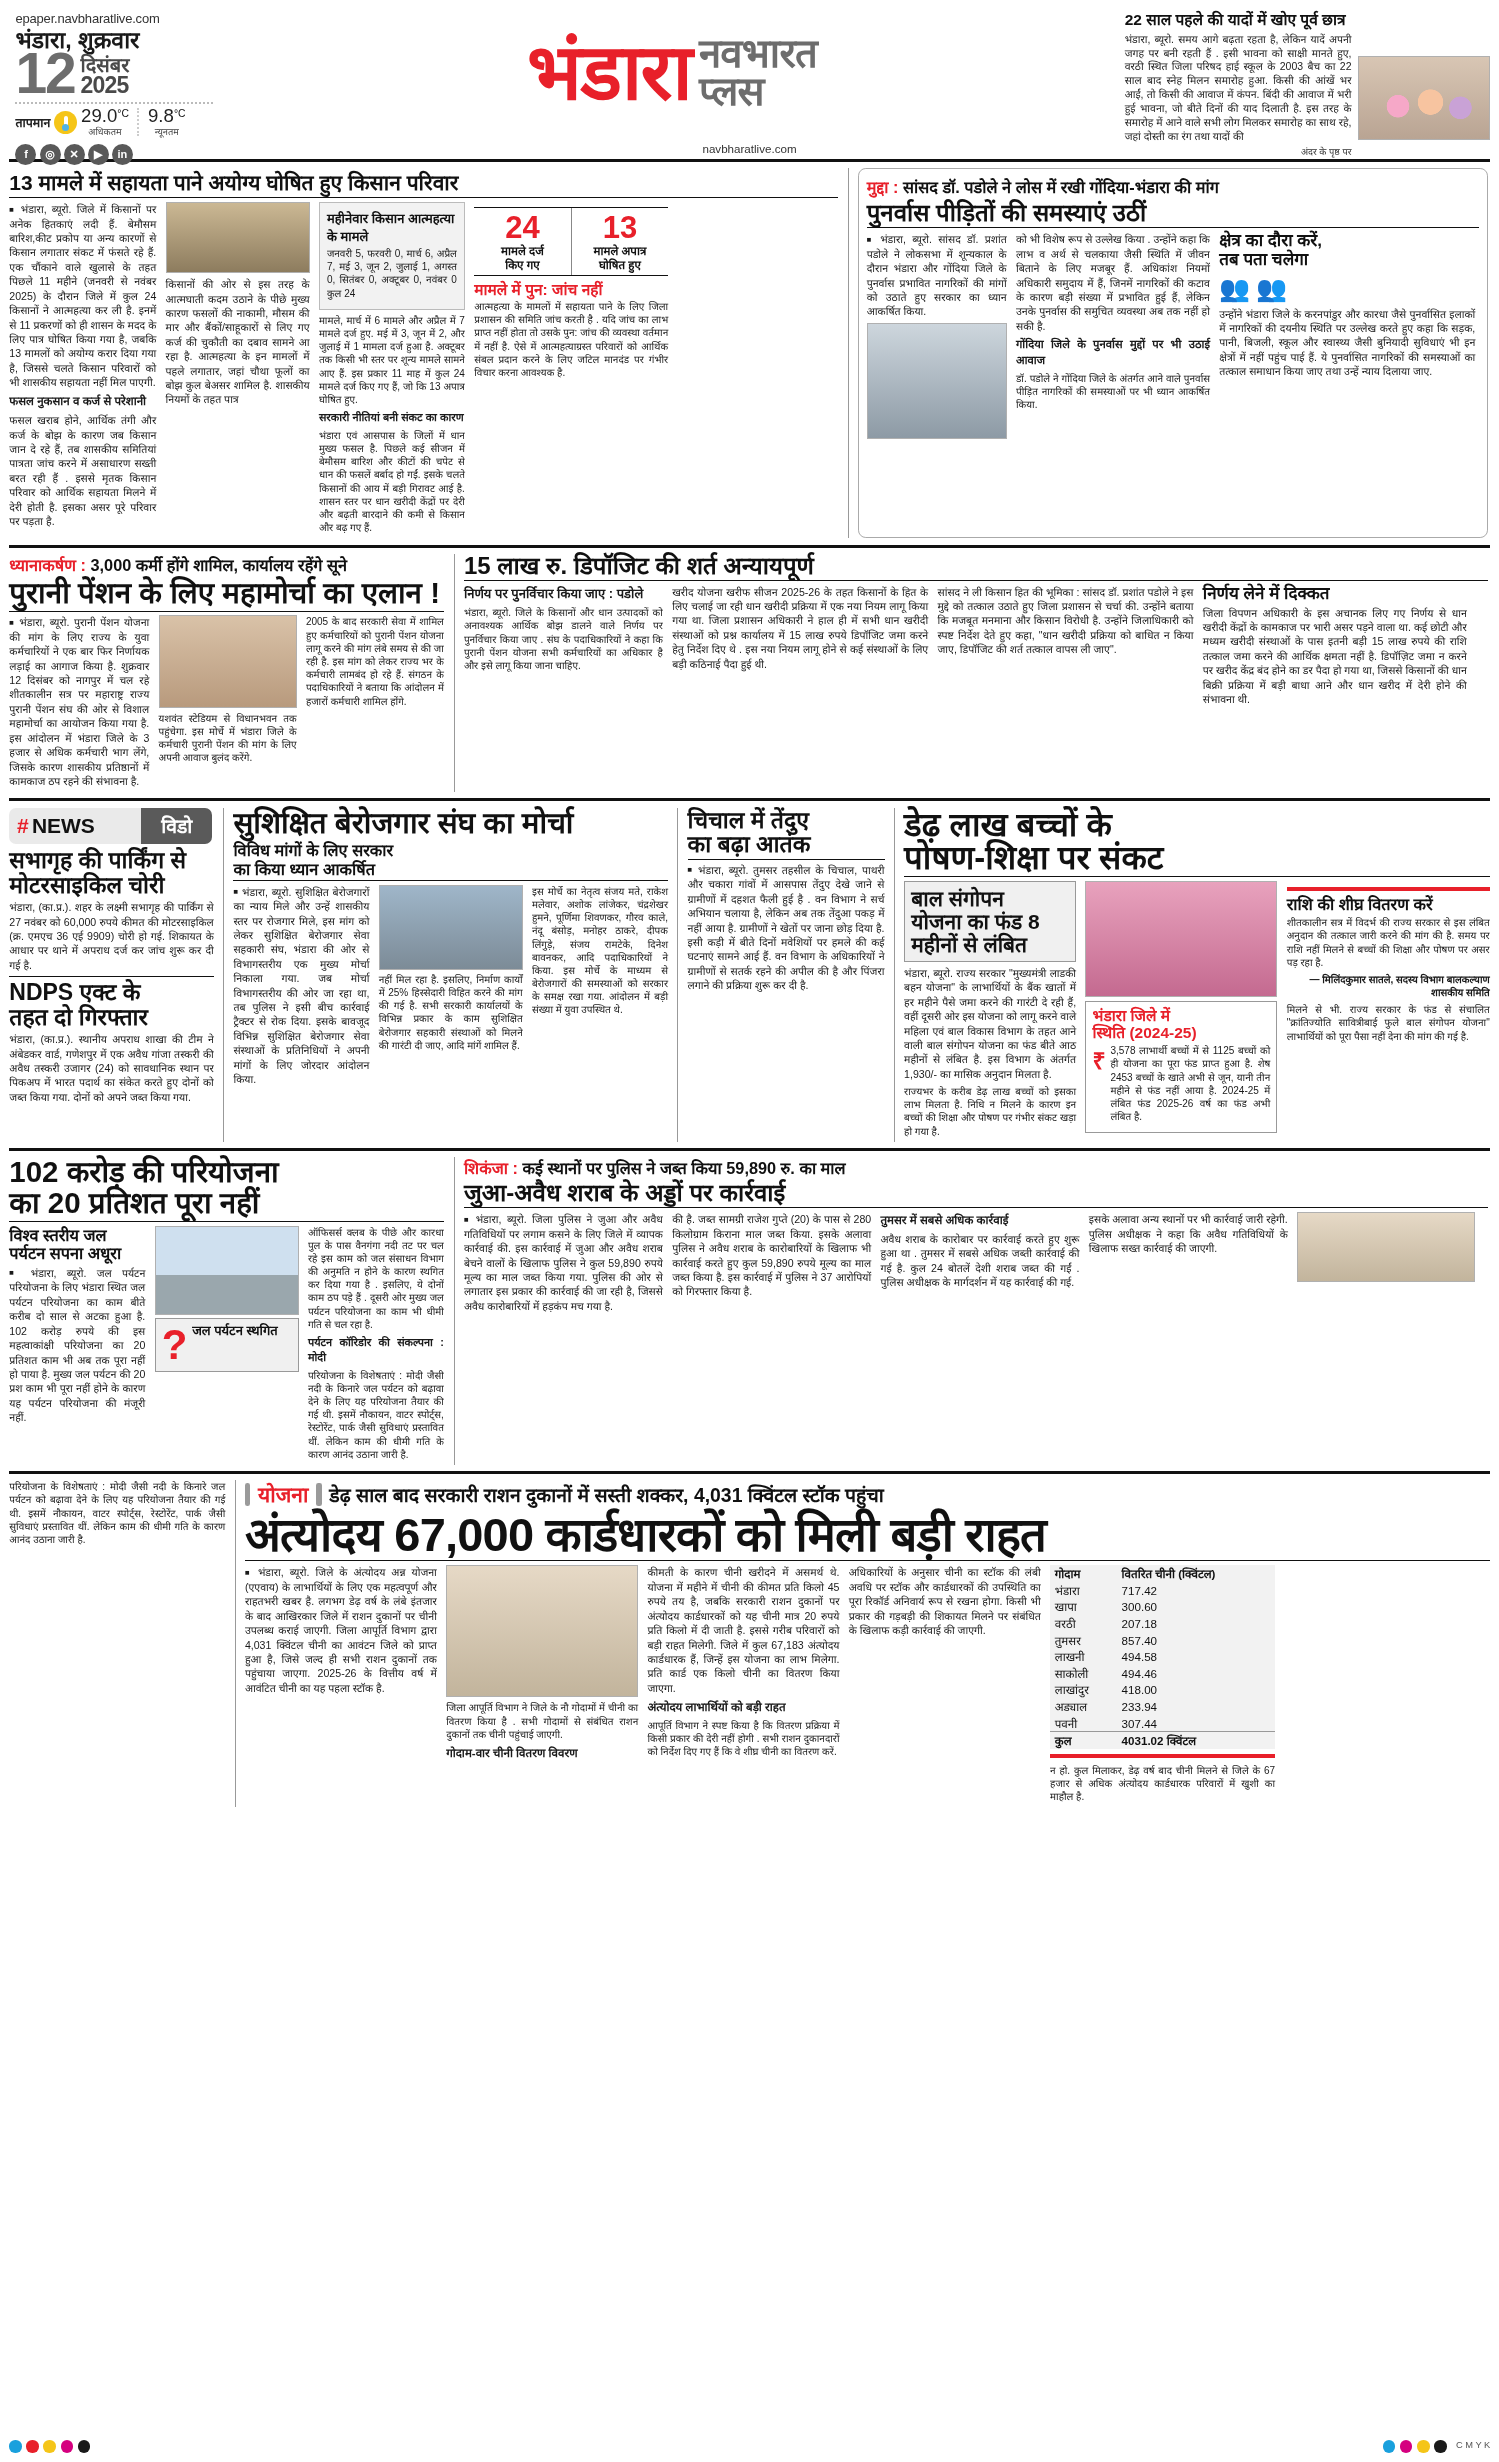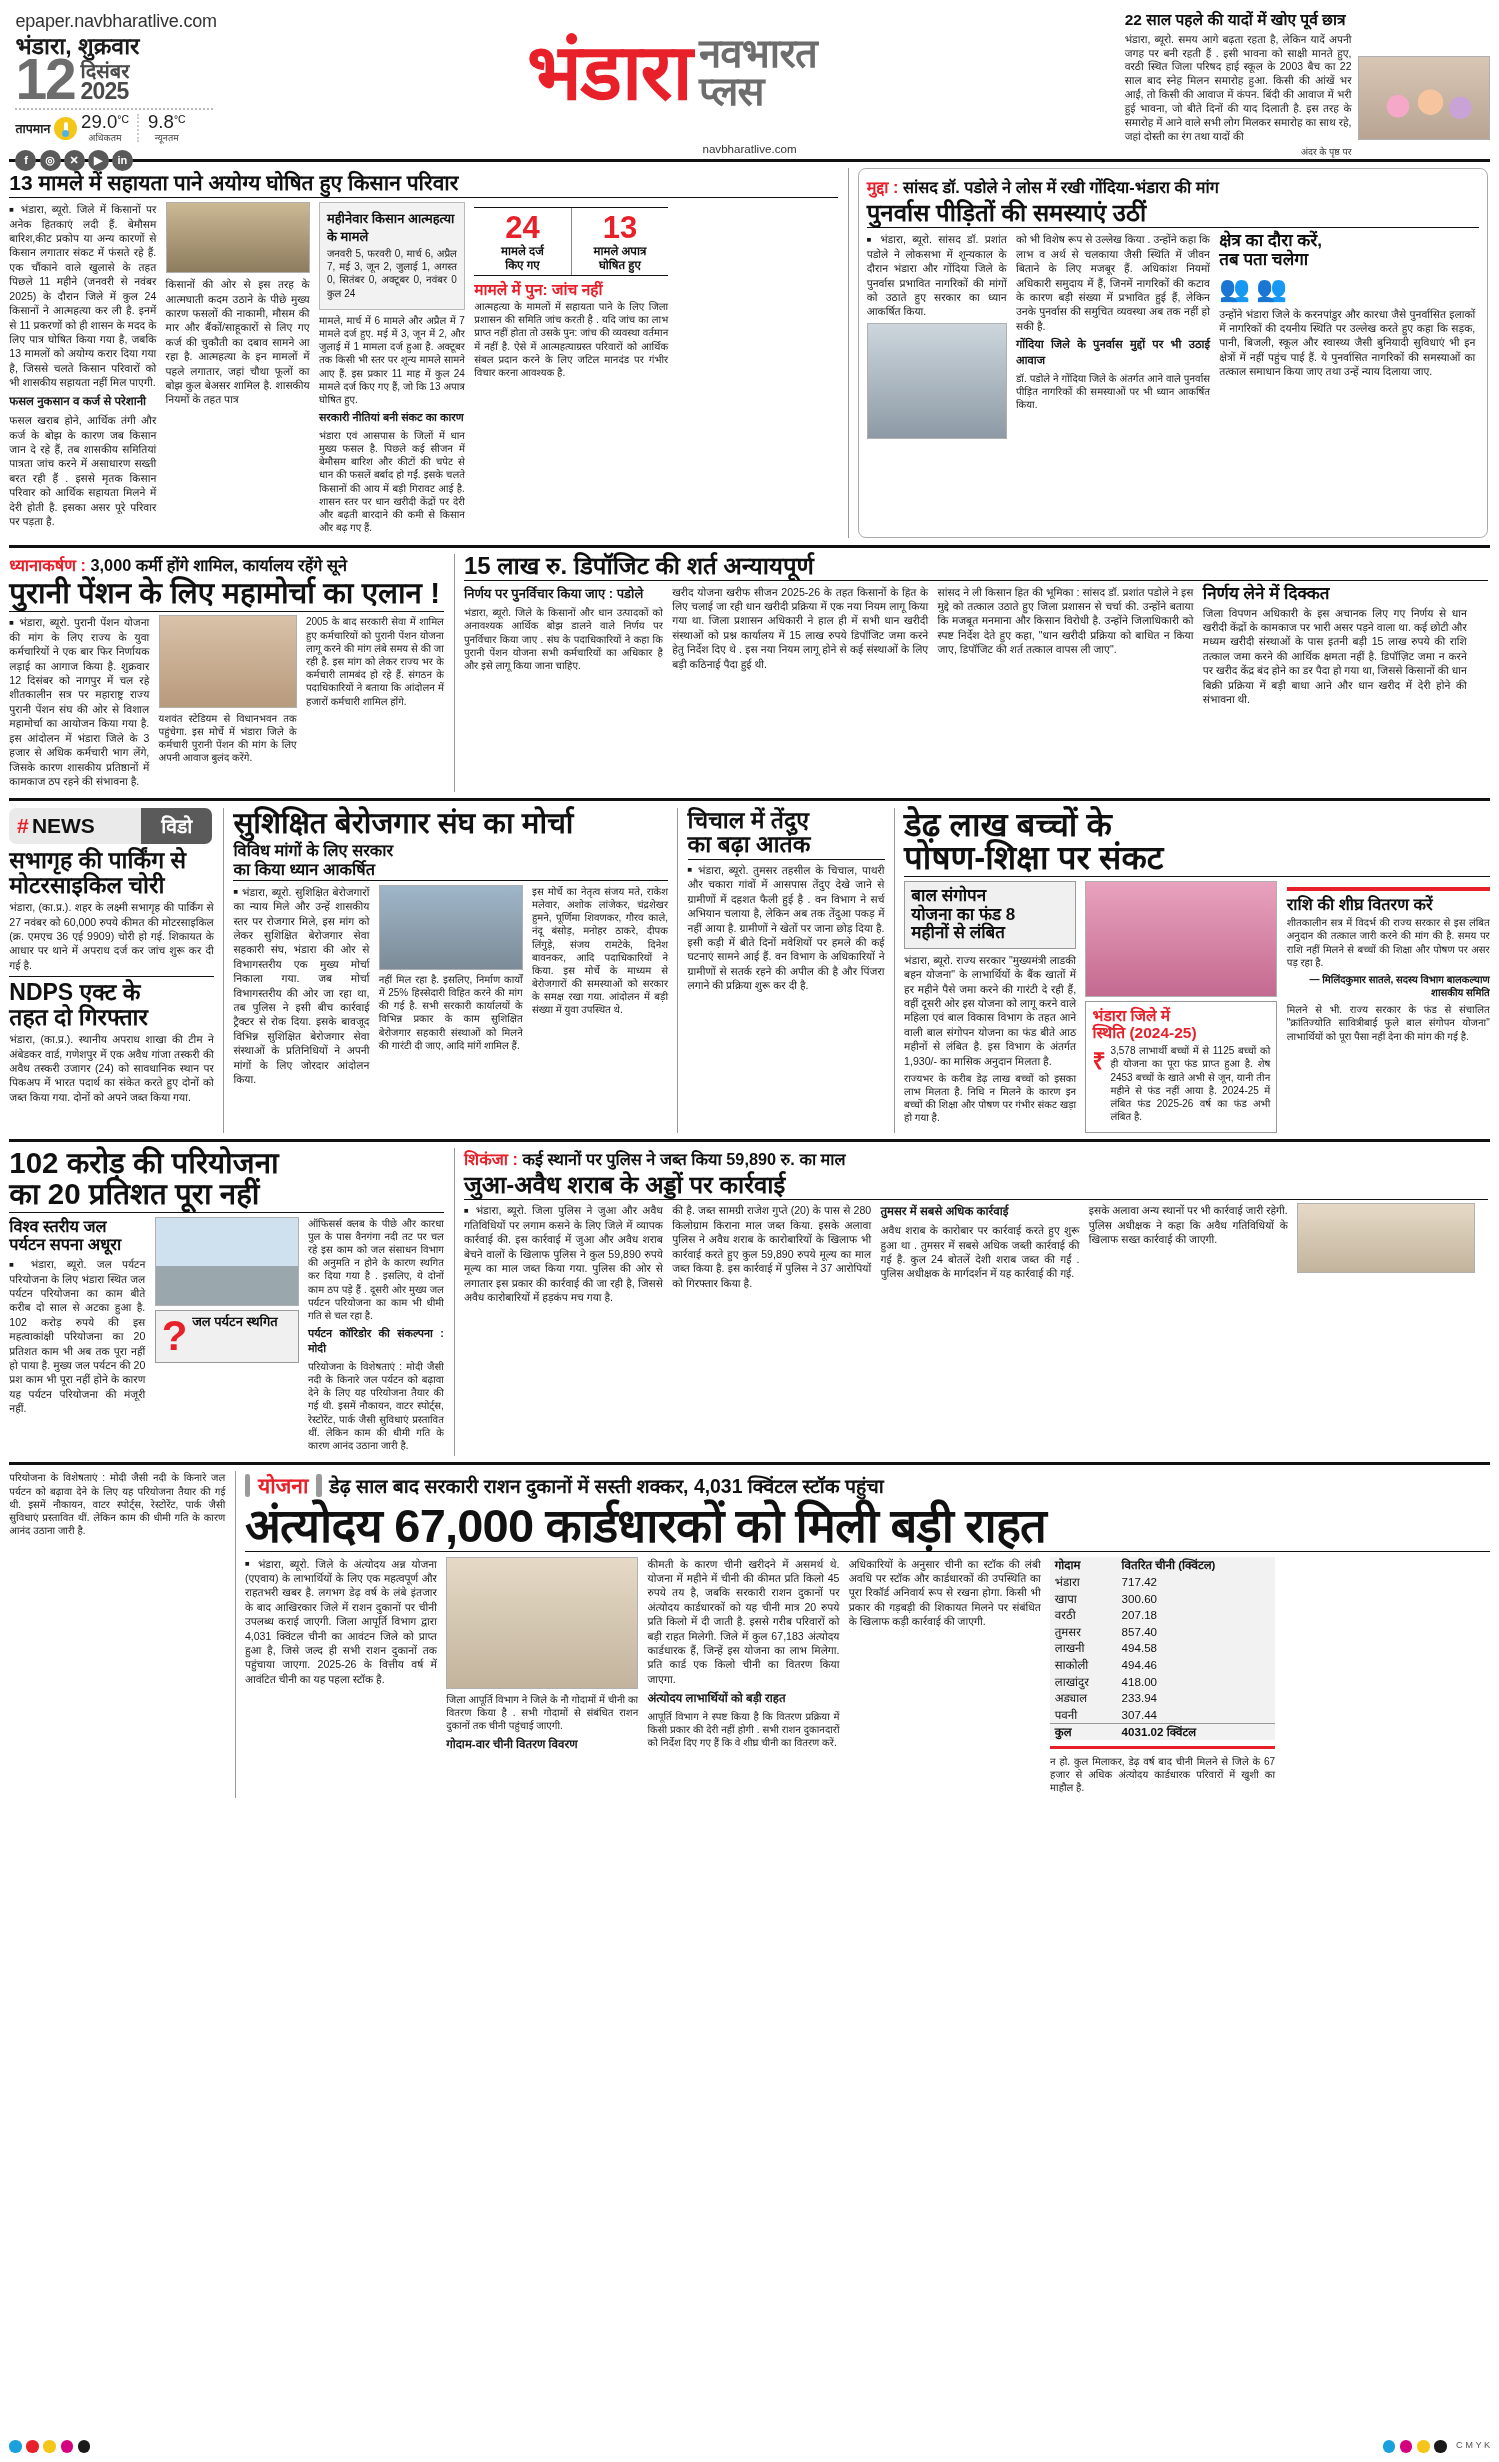--- a/index.html
+++ b/index.html
@@ -10,21 +10,21 @@
     font-family:"Liberation Sans", sans-serif;
     color:#111;
     position:relative;
     overflow:hidden;
   }
   .page { width:1499px; height:2462px; position:relative; padding:0 9.3px; }
 
   
   .masthead { display:flex; align-items:stretch; height:140px; padding-top:11px; }
   .mh-left { width:210px; padding-left:6.2px; }
-  .mh-url { font-size:18px; color:#333; letter-spacing:-0.2px; }
+  .mh-url { font-size:13px; color:#333; letter-spacing:-0.2px; }
   .mh-city { font-size:23px; font-weight:700; color:#1a1a1a; margin-top:1.6px; line-height:1.05;}
   .mh-dateline { display:flex; align-items:flex-end; gap:6.2px; margin-top:-1.6px;}
   .mh-day { font-size:57px; font-weight:800; color:#6d6d6d; line-height:.82; letter-spacing:-2.3px;}
   .mh-mon { font-size:20px; font-weight:700; color:#4a4a4a; line-height:1; }
   .mh-yr { font-size:23px; font-weight:800; color:#4a4a4a; line-height:.95; letter-spacing:-0.8px;}
   .mh-dots { border-top:2.3px dotted #bbb; margin:4.7px 0 3.1px 0; width:198px;}
   .mh-temp { display:flex; align-items:center; gap:3.9px; }
   .tlabel { font-size:12.4px; font-weight:700; color:#222;}
   .tbulb { width:23px;height:23px;border-radius:50%;background:#f5c518;display:flex;align-items:center;justify-content:center;}
   .tbulb i { display:block;width:3.9px;height:13px;background:#fff;border-radius:2.3px;position:relative;}
@@ -356,21 +356,21 @@
 
     <div class="sep-v"></div>
 
     <div style="width:590px;">
       <div class="hl-xl" style="font-size:33px;white-space:pre-line;">डेढ़ लाख बच्चों के
 पोषण-शिक्षा पर संकट</div>
       <hr class="thin">
       <div style="display:flex;gap:9.3px;margin-top:3.9px;">
         <div style="width:172px;">
           <div class="boxed shade">
-            <div class="hl-sm" style="font-size:17px;white-space:pre-line;">बाल संगोपन
+            <div class="hl-sm" style="font-size:21px;white-space:pre-line;">बाल संगोपन
 योजना का फंड 8
 महीनों से लंबित</div>
           </div>
           <p class="body" style="margin-top:3.9px;">भंडारा, ब्यूरो. राज्य सरकार "मुख्यमंत्री लाडकी बहन योजना" के लाभार्थियों के बैंक खातों में हर महीने पैसे जमा करने की गारंटी दे रही हैं, वहीं दूसरी ओर इस योजना को लागू करने वाले महिला एवं बाल विकास विभाग के तहत आने वाली बाल संगोपन योजना का फंड बीते आठ महीनों से लंबित है. इस विभाग के अंतर्गत 1,930/- का मासिक अनुदान मिलता है.</p>
           <p class="body sm">राज्यभर के करीब डेढ़ लाख बच्चों को इसका लाभ मिलता है. निधि न मिलने के कारण इन बच्चों की शिक्षा और पोषण पर गंभीर संकट खड़ा हो गया है.</p>
         </div>
         <div style="width:192px;">
           <div class="photo ph-auto" style="height:116px;margin-bottom:3.9px;"></div>
           <div class="boxed">
             <div class="hl-sm" style="font-size:15.5px;color:#e8202a;white-space:pre-line;">भंडारा जिले में

